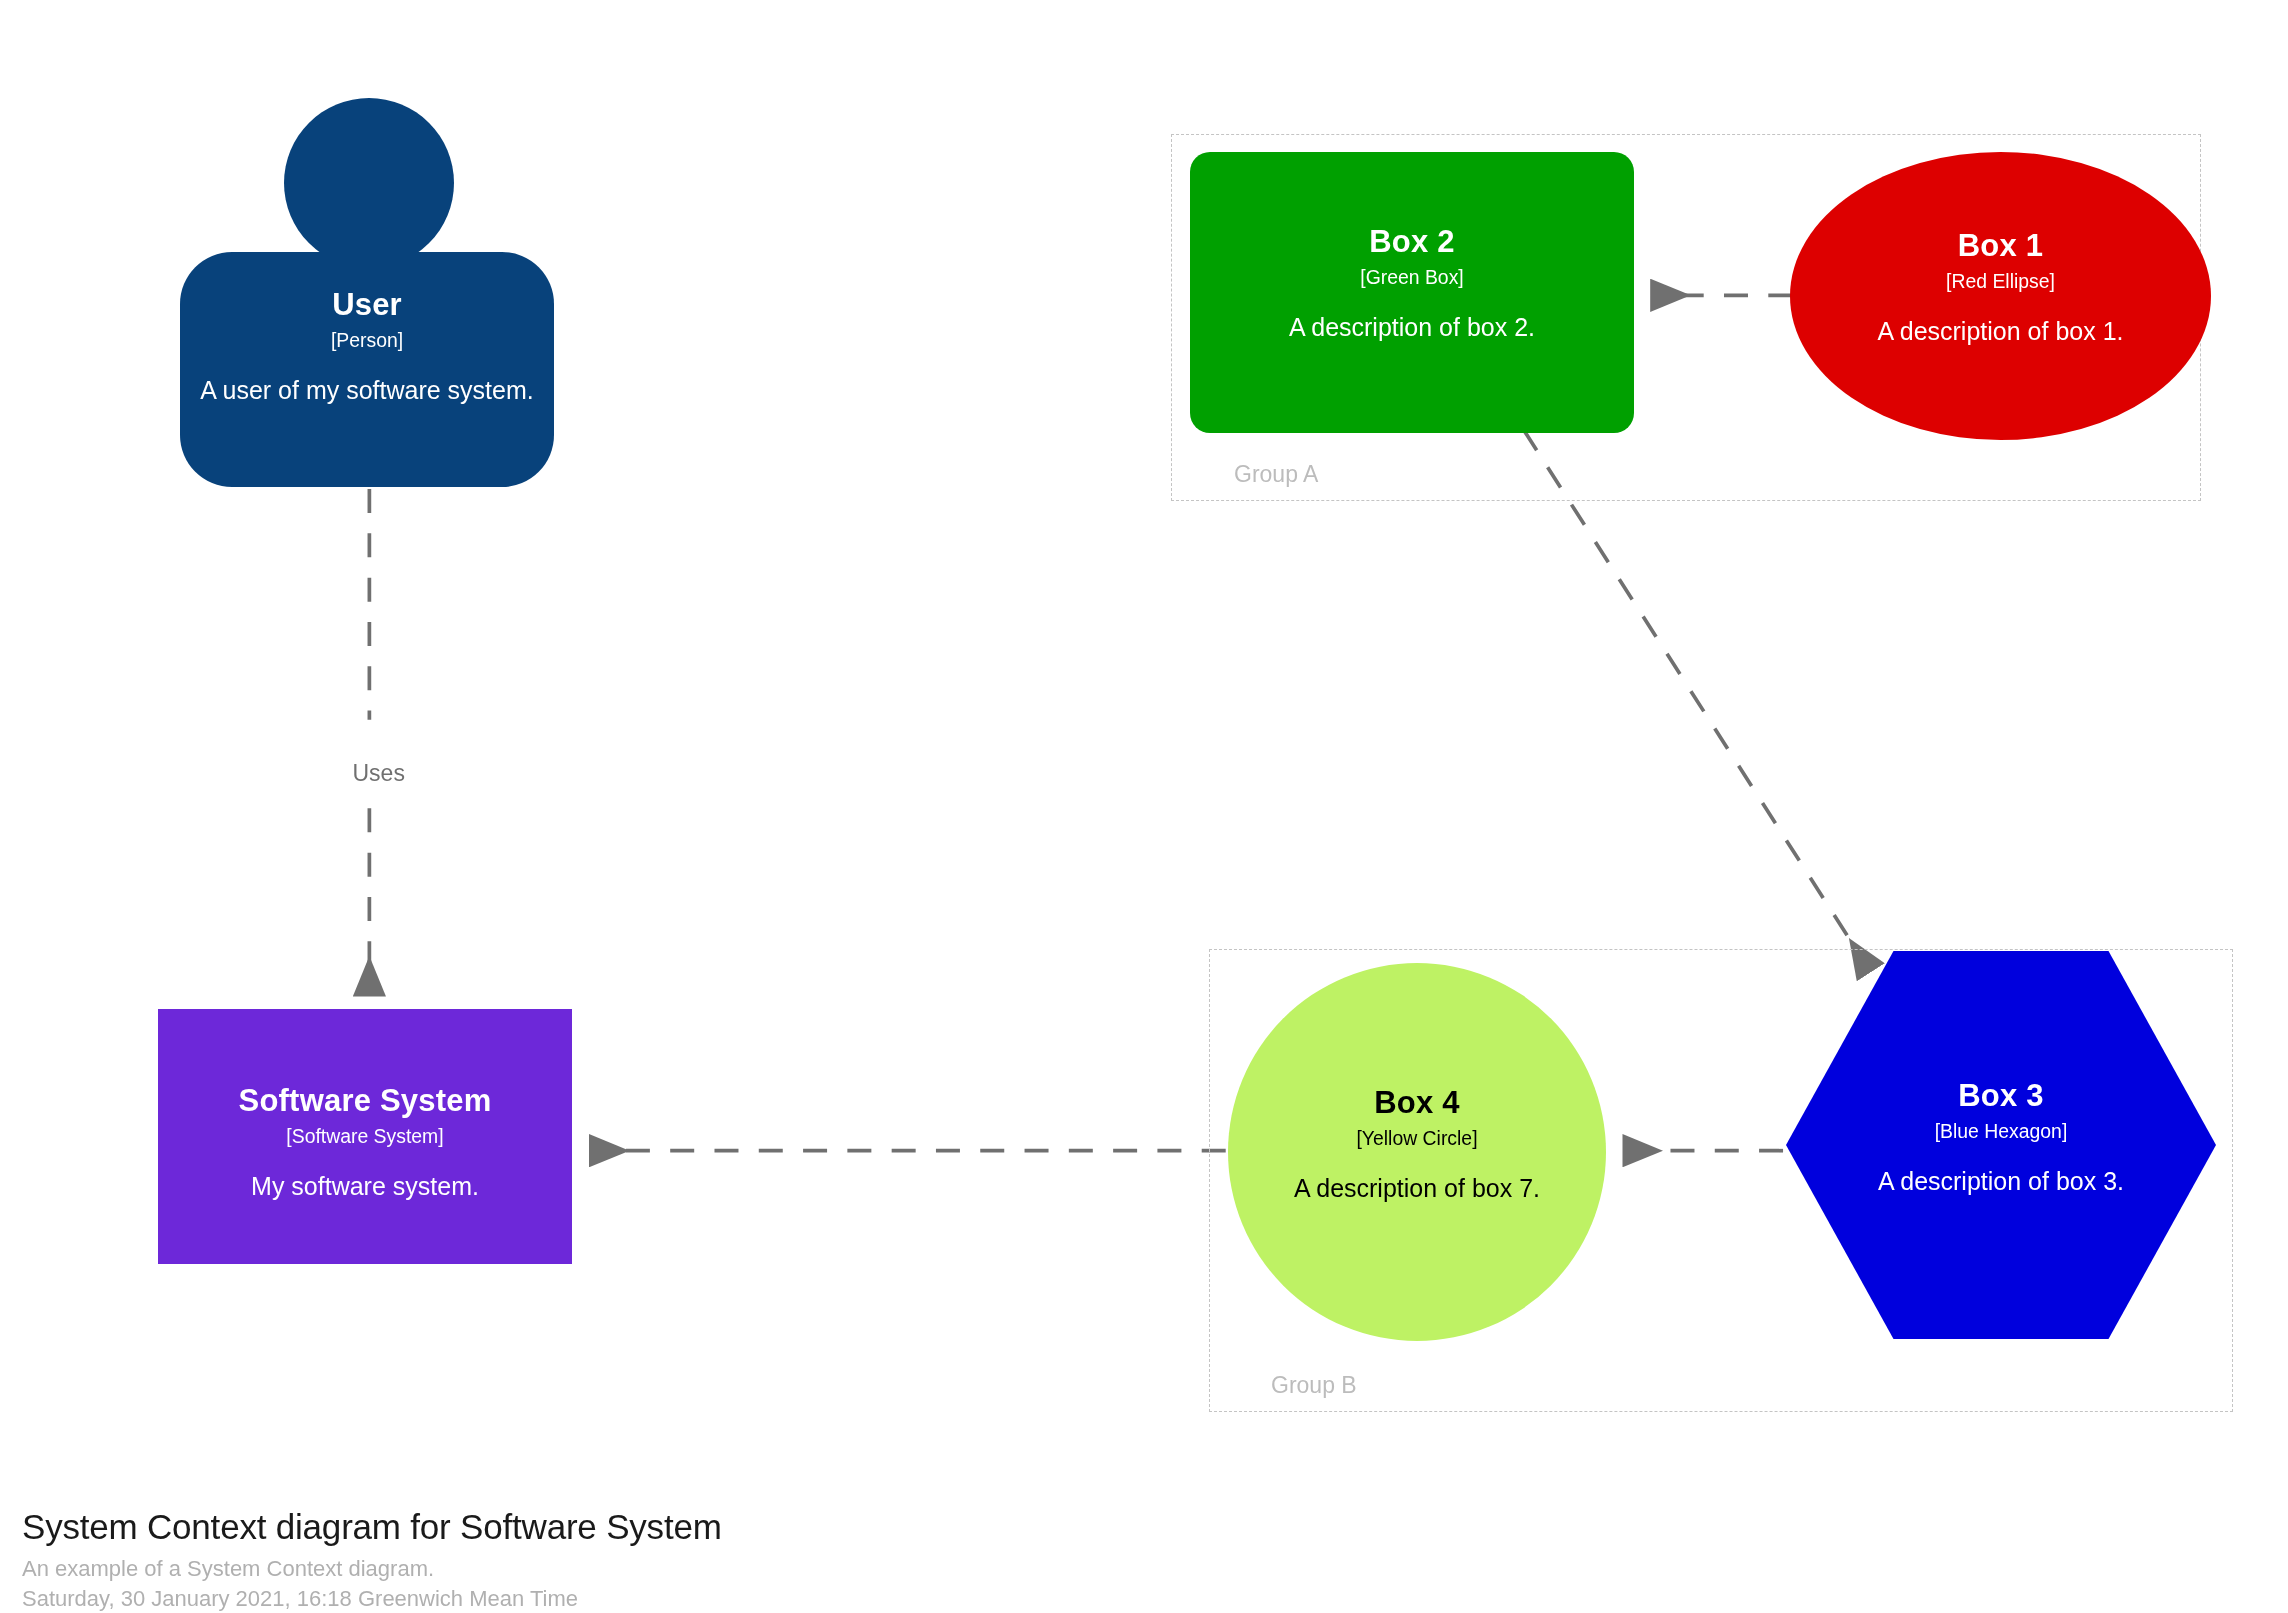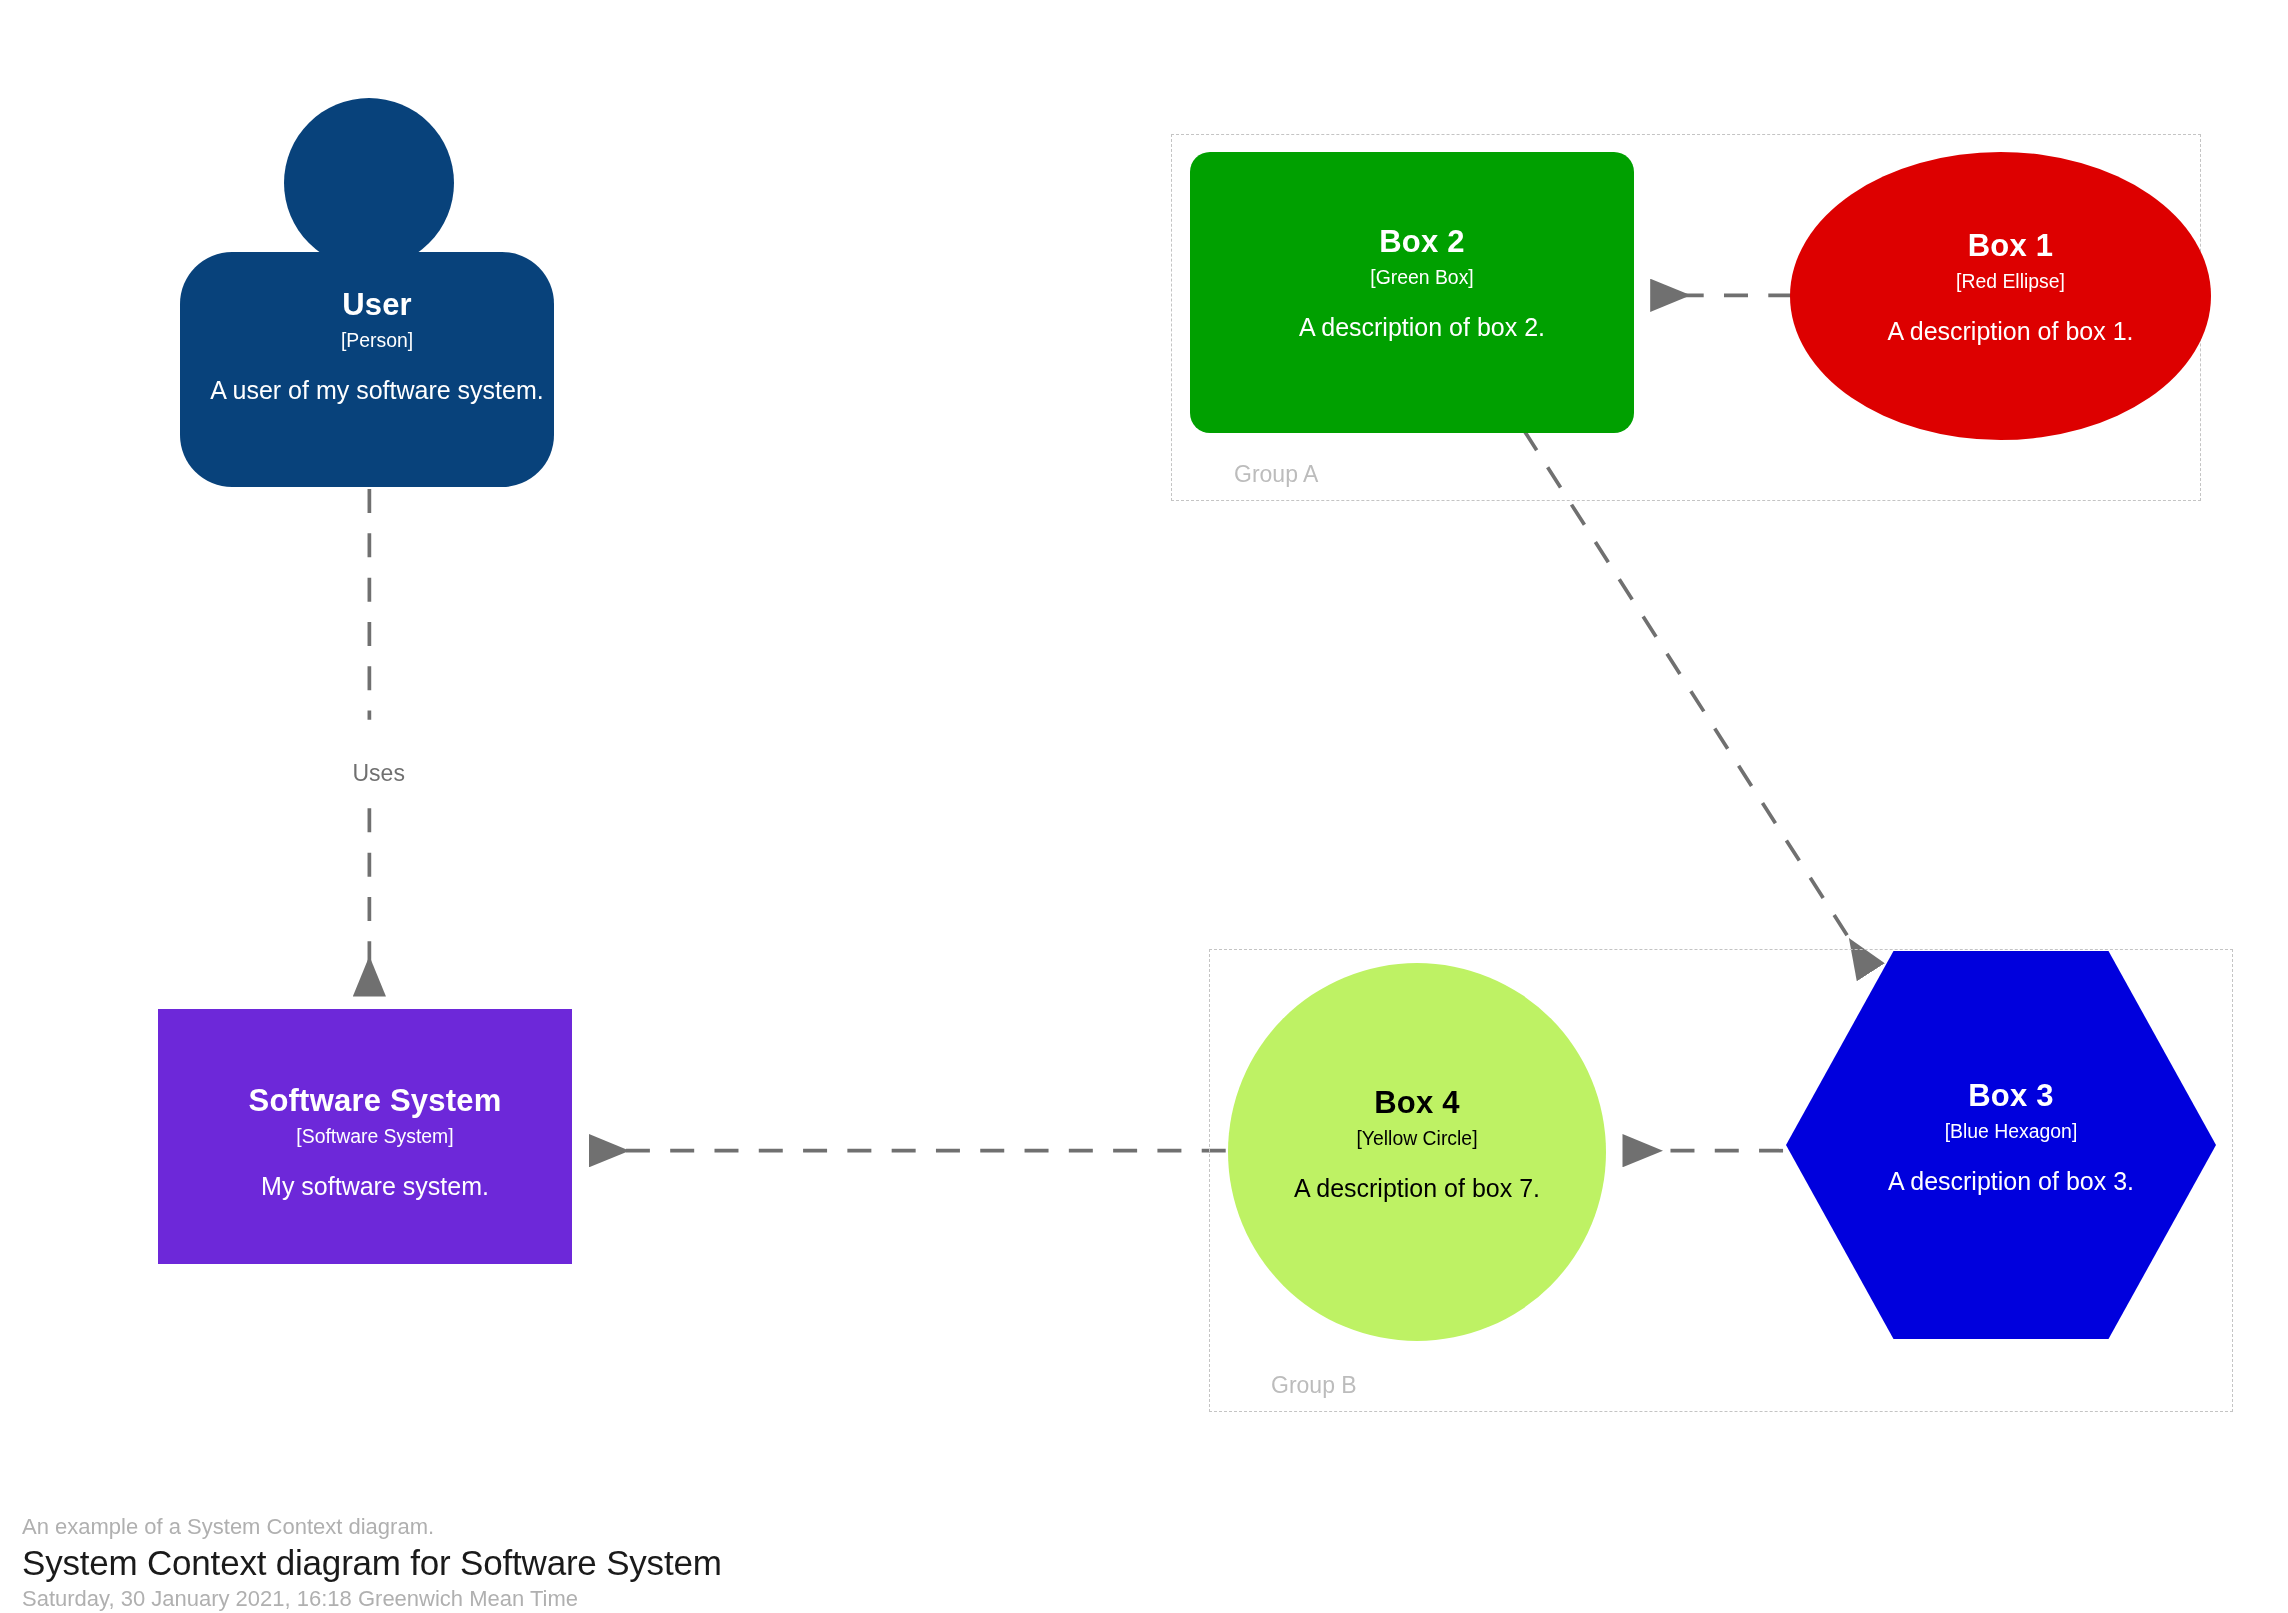--- a/index.html
+++ b/index.html
@@ -47,21 +47,21 @@
   .n-tech {
     font-size: 19.4px;
     font-weight: normal;
     margin-top: 5.5px;
   }
   .n-desc {
     font-size: 25px;
     font-weight: normal;
     margin-top: 24px;
   }
-  .light-text { color: #ffffff; margin-left: 10px; }
+  .light-text { color: #ffffff; }
   .dark-text  { color: #000000; }
 
   
   #person-user { left: 180px; top: 98px; width: 374px; height: 389px; }
   #person-user .head {
     position: absolute;
     left: 104px;
     top: 0px;
     width: 170px;
     height: 170px;
@@ -267,19 +267,19 @@
   <div id="node-box3" class="node">
     <div class="hex"></div>
     <div class="stack">
       <div class="node-text n-name light-text" style="position:relative;">Box 3</div>
       <div class="node-text n-tech light-text" style="position:relative;">[Blue Hexagon]</div>
       <div class="node-text n-desc light-text" style="position:relative;">A description of box 3.</div>
     </div>
   </div>
 
   <div id="caption">
+    <div id="caption-title">System Context diagram for Software System</div>
     <div id="caption-subtitle">An example of a System Context diagram.</div>
-    <div id="caption-title">System Context diagram for Software System</div>
     <div id="caption-timestamp">Saturday, 30 January 2021, 16:18 Greenwich Mean Time</div>
   </div>
 
 </div>
 
 
 </body></html>

